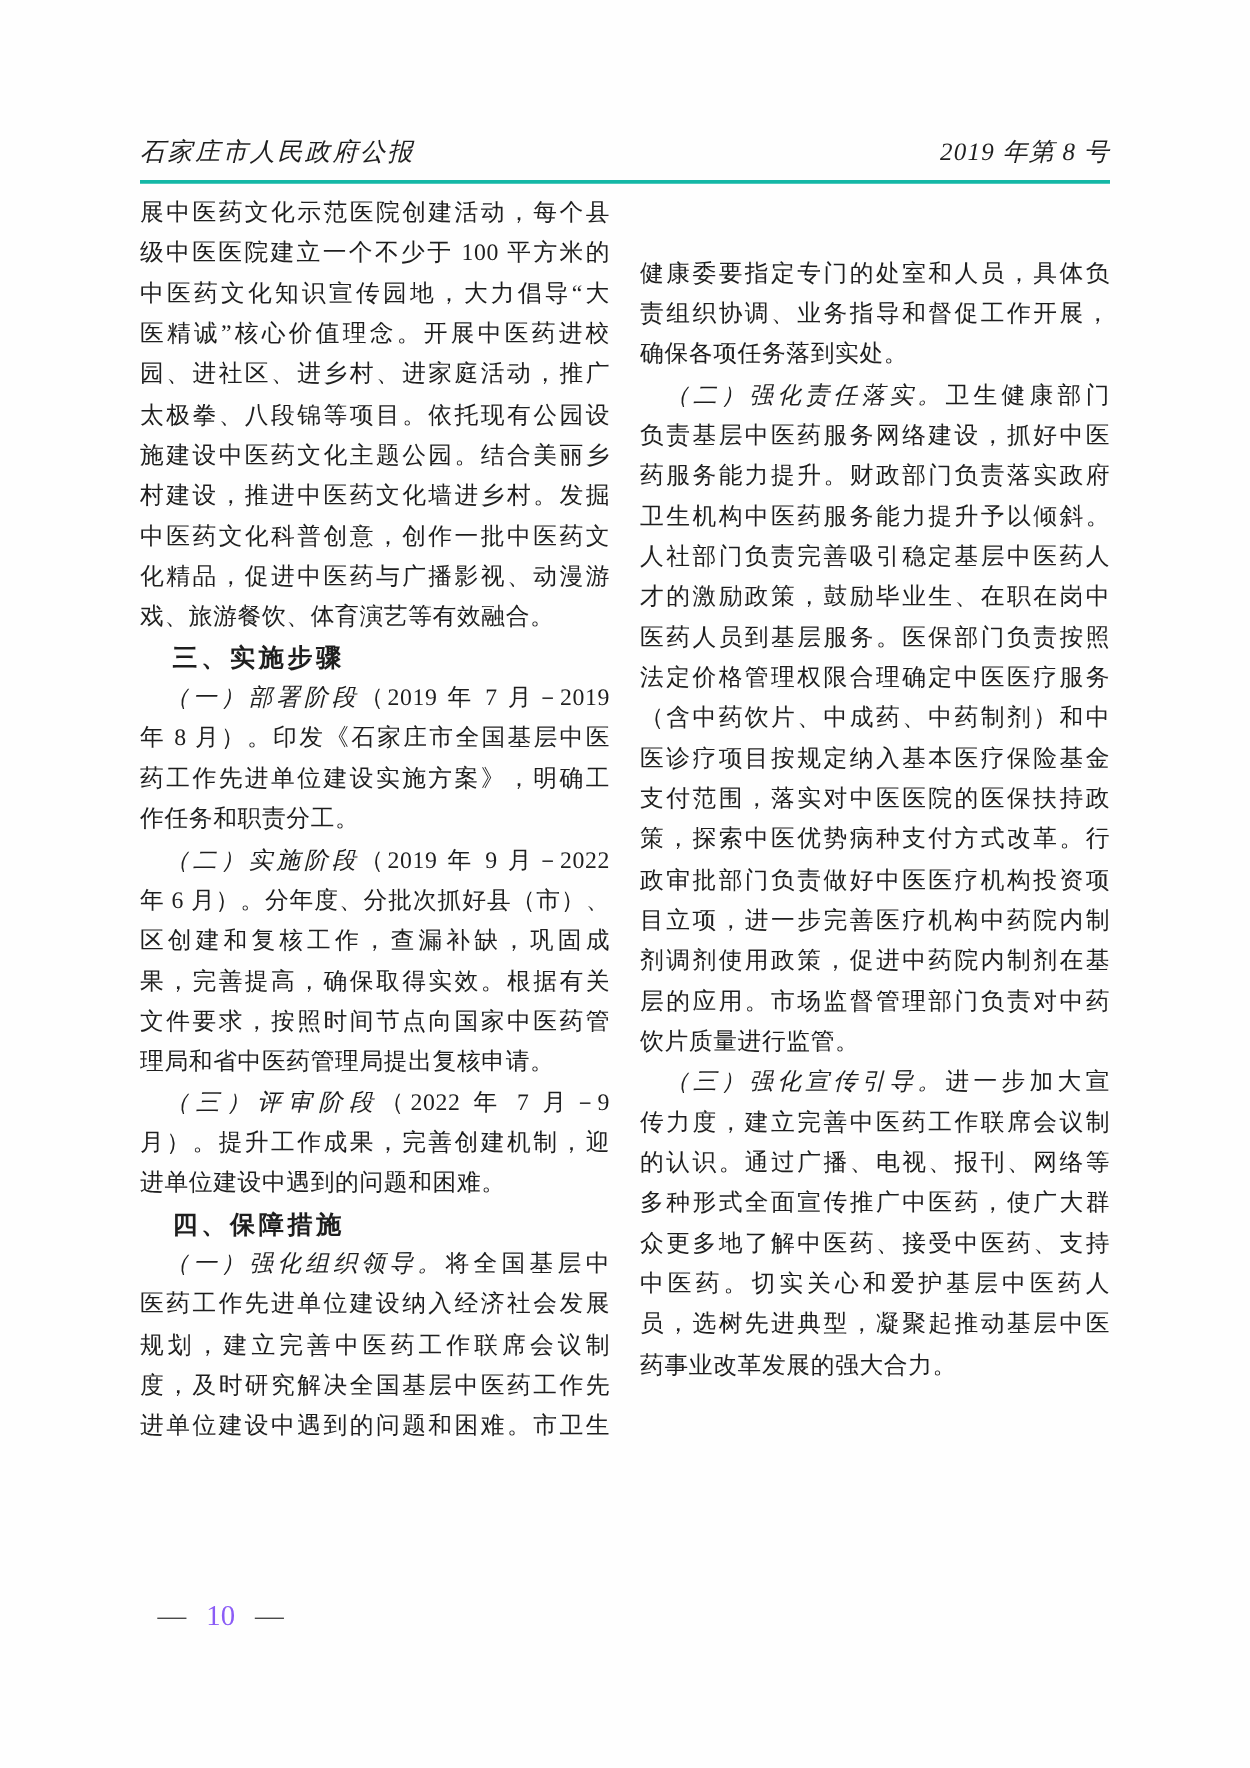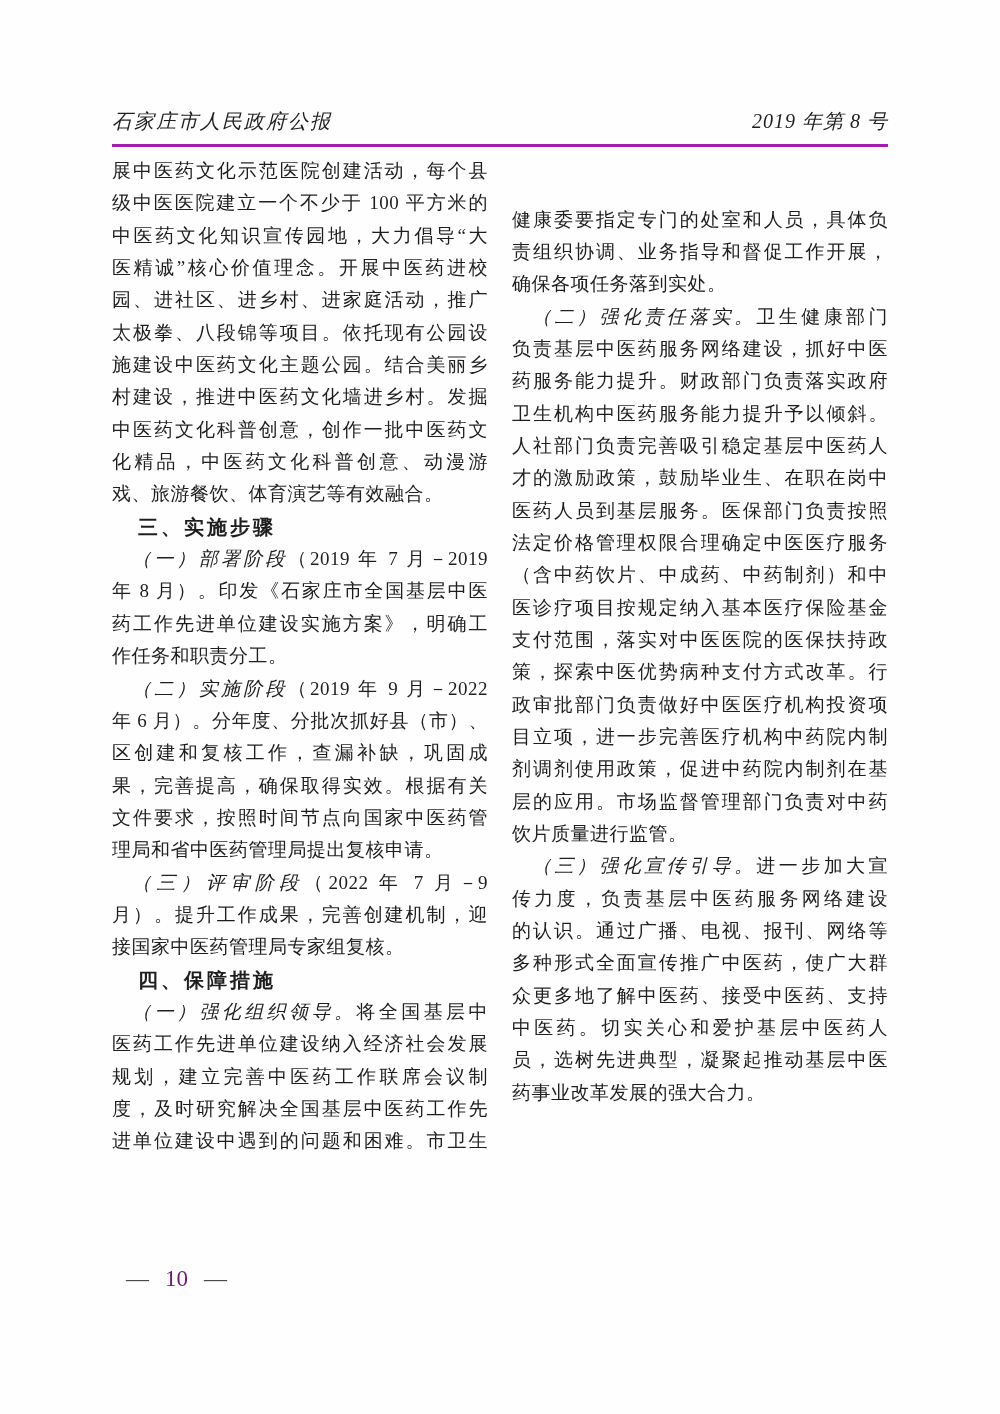--- a/index.html
+++ b/index.html
@@ -10,21 +10,21 @@
     color:#1e1e1e;
     position:relative;
     overflow:hidden;
   }
   .page{position:absolute;left:0;top:0;width:1000px;height:1414px;}
   .hdr{
     position:absolute;left:112px;top:108px;width:776px;
     display:flex;justify-content:space-between;align-items:center;
     font-size:20px;font-style:italic;
     padding-bottom:9px;
-    border-bottom:3px solid #a21caf;
+    border-bottom:3px solid #14b8a6;
     letter-spacing:2px;
   }
   .hdr .issue{letter-spacing:1px;}
   .cols{
     position:absolute;left:112px;top:155px;width:776px;
     display:flex;justify-content:space-between;align-items:center;
   }
   .col{width:376px;}
   .line{
     font-size:19px;
@@ -47,21 +47,21 @@
     text-indent:26px;
     letter-spacing:3px;
   }
   .kai{font-style:italic;}
   .footer{
     position:absolute;left:126px;top:1262px;
     font-size:23px;
     display:flex;align-items:center;
   }
   .footer .dash{color:#4a4a4a;letter-spacing:0;}
-  .footer .num{margin:4px 16px;color:#701a75;}
+  .footer .num{margin:18px 16px;color:#8b5cf6;}
 </style>
 </head>
 <body>
 
 <div class="page">
 
   <div class="hdr">
     <span>石家庄市人民政府公报</span>
     <span class="issue">2019 年第 8 号</span>
   </div>
@@ -70,36 +70,36 @@
     <div class="col">
         <div class="line body just">展中医药文化示范医院创建活动，每个县</div>
         <div class="line body just">级中医医院建立一个不少于 100 平方米的</div>
         <div class="line body just">中医药文化知识宣传园地，大力倡导“大</div>
         <div class="line body just">医精诚”核心价值理念。开展中医药进校</div>
         <div class="line body just">园、进社区、进乡村、进家庭活动，推广</div>
         <div class="line body just">太极拳、八段锦等项目。依托现有公园设</div>
         <div class="line body just">施建设中医药文化主题公园。结合美丽乡</div>
         <div class="line body just">村建设，推进中医药文化墙进乡村。发掘</div>
         <div class="line body just">中医药文化科普创意，创作一批中医药文</div>
-        <div class="line body just">化精品，中医药文化科普创意、动漫游</div>
+        <div class="line body just">化精品，促进中医药与广播影视、动漫游</div>
         <div class="line body">戏、旅游餐饮、体育演艺等有效融合。</div>
         <div class="line heading">三、实施步骤</div>
         <div class="line lead just ind"><span class="kai">（一）部署阶段</span><span>（2019 年 7 月－2019</span></div>
         <div class="line body just">年 8 月）。印发《石家庄市全国基层中医</div>
         <div class="line body just">药工作先进单位建设实施方案》，明确工</div>
         <div class="line body">作任务和职责分工。</div>
         <div class="line lead just ind"><span class="kai">（二）实施阶段</span><span>（2019 年 9 月－2022</span></div>
         <div class="line body just">年 6 月）。分年度、分批次抓好县（市）、</div>
         <div class="line body just">区创建和复核工作，查漏补缺，巩固成</div>
         <div class="line body just">果，完善提高，确保取得实效。根据有关</div>
         <div class="line body just">文件要求，按照时间节点向国家中医药管</div>
         <div class="line body">理局和省中医药管理局提出复核申请。</div>
         <div class="line lead just ind"><span class="kai">（三）评审阶段</span><span>（2022 年 7 月－9</span></div>
         <div class="line body just">月）。提升工作成果，完善创建机制，迎</div>
-        <div class="line body">接国家中医药管理局专家组复核。</div>
+        <div class="line body">进单位建设中遇到的问题和困难。</div>
         <div class="line heading">四、保障措施</div>
         <div class="line lead just ind"><span class="kai">（一）强化组织领导。</span><span>将全国基层中</span></div>
         <div class="line body just">医药工作先进单位建设纳入经济社会发展</div>
         <div class="line body just">规划，建立完善中医药工作联席会议制</div>
         <div class="line body just">度，及时研究解决全国基层中医药工作先</div>
         <div class="line body just">进单位建设中遇到的问题和困难。市卫生</div>
       </div>
     <div class="col">
         <div class="line body just">健康委要指定专门的处室和人员，具体负</div>
         <div class="line body just">责组织协调、业务指导和督促工作开展，</div>
@@ -115,21 +115,21 @@
         <div class="line body just">（含中药饮片、中成药、中药制剂）和中</div>
         <div class="line body just">医诊疗项目按规定纳入基本医疗保险基金</div>
         <div class="line body just">支付范围，落实对中医医院的医保扶持政</div>
         <div class="line body just">策，探索中医优势病种支付方式改革。行</div>
         <div class="line body just">政审批部门负责做好中医医疗机构投资项</div>
         <div class="line body just">目立项，进一步完善医疗机构中药院内制</div>
         <div class="line body just">剂调剂使用政策，促进中药院内制剂在基</div>
         <div class="line body just">层的应用。市场监督管理部门负责对中药</div>
         <div class="line body">饮片质量进行监管。</div>
         <div class="line lead just ind"><span class="kai">（三）强化宣传引导。</span><span>进一步加大宣</span></div>
-        <div class="line body just">传力度，负责基层中医药服务网络建设</div>
+        <div class="line body just">传力度，建立完善中医药工作联席会议制</div>
         <div class="line body just">的认识。通过广播、电视、报刊、网络等</div>
         <div class="line body just">多种形式全面宣传推广中医药，使广大群</div>
         <div class="line body just">众更多地了解中医药、接受中医药、支持</div>
         <div class="line body just">中医药。切实关心和爱护基层中医药人</div>
         <div class="line body just">员，选树先进典型，凝聚起推动基层中医</div>
         <div class="line body">药事业改革发展的强大合力。</div>
       </div>
   </div>
 
   <div class="footer">

